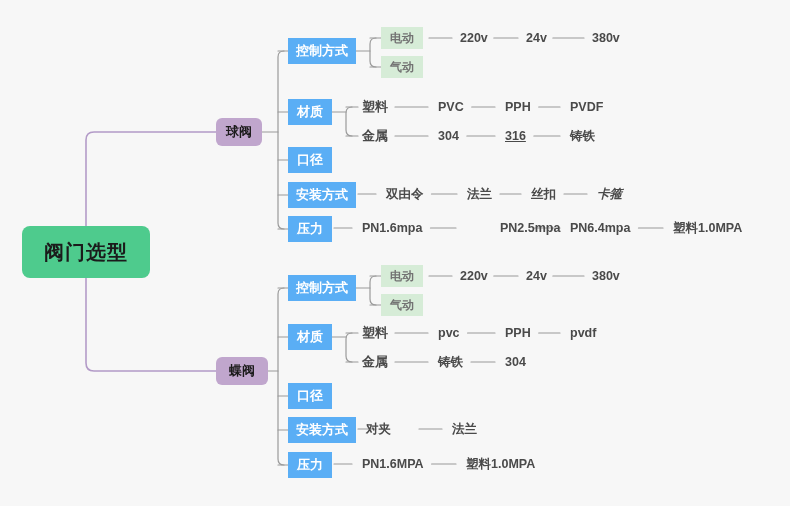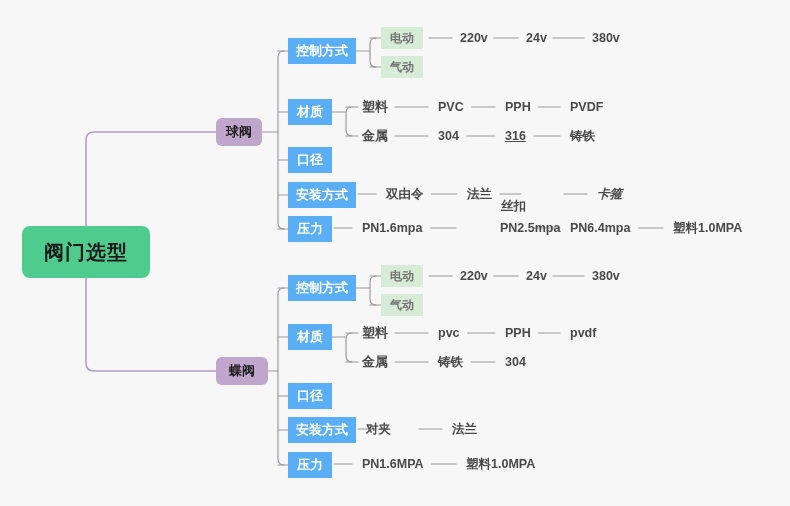--- a/index.html
+++ b/index.html
@@ -157,21 +157,21 @@
       <div class="node leaf-node" style="left: 505px; top: 98px; height: 18px;">PPH</div>
       <div class="node leaf-node" style="left: 570px; top: 98px; height: 18px;">PVDF</div>
       <div class="node leaf-node cn" style="left: 362px; top: 127px; height: 18px;">金属</div>
       <div class="node leaf-node" style="left: 438px; top: 127px; height: 18px;">304</div>
       <div class="node leaf-node" style="left: 505px; top: 127px; height: 18px; text-decoration: underline;">316</div>
       <div class="node leaf-node" style="left: 570px; top: 127px; height: 18px;">铸铁</div>
       <div class="node cat-node" style="left: 288px; top: 147px; width: 44px; height: 26px;">口径</div>
       <div class="node cat-node" style="left: 288px; top: 182px; width: 68px; height: 26px;">安装方式</div>
       <div class="node leaf-node" style="left: 386px; top: 185px; height: 18px;">双由令</div>
       <div class="node leaf-node" style="left: 467px; top: 185px; height: 18px;">法兰</div>
-      <div class="node leaf-node" style="left: 501px; top: 185px; height: 18px; margin-top: 12px;">丝扣</div>
+      <div class="node leaf-node" style="left: 531px; top: 185px; height: 18px;">丝扣</div>
       <div class="node leaf-node" style="left: 597px; top: 185px; height: 18px; font-style: italic;">卡箍</div>
       <div class="node cat-node" style="left: 288px; top: 216px; width: 44px; height: 26px;">压力</div>
       <div class="node leaf-node" style="left: 362px; top: 219px; height: 18px;">PN1.6mpa</div>
       <div class="node leaf-node" style="left: 466px; top: 219px; height: 18px; padding-left: 34px;">PN2.5mpa</div>
       <div class="node leaf-node" style="left: 570px; top: 219px; height: 18px;">PN6.4mpa</div>
       <div class="node leaf-node" style="left: 673px; top: 219px; height: 18px;">塑料1.0MPA</div>
       <div class="node branch-node" style="left: 216px; top: 357px; width: 52px; height: 28px;">蝶阀</div>
       <div class="node cat-node" style="left: 288px; top: 275px; width: 68px; height: 26px;">控制方式</div>
       <div class="node mode-node" style="left: 381px; top: 265px; width: 42px; height: 22px;">电动</div>
       <div class="node leaf-node" style="left: 460px; top: 267px; height: 18px;">220v</div>

